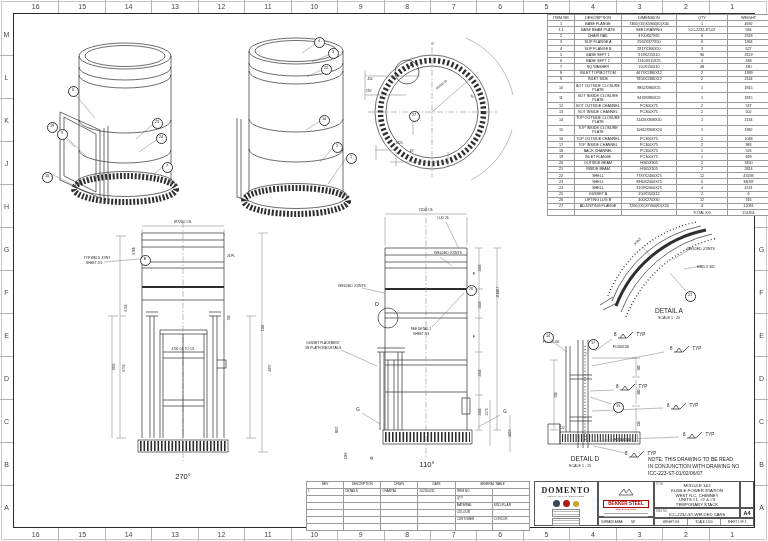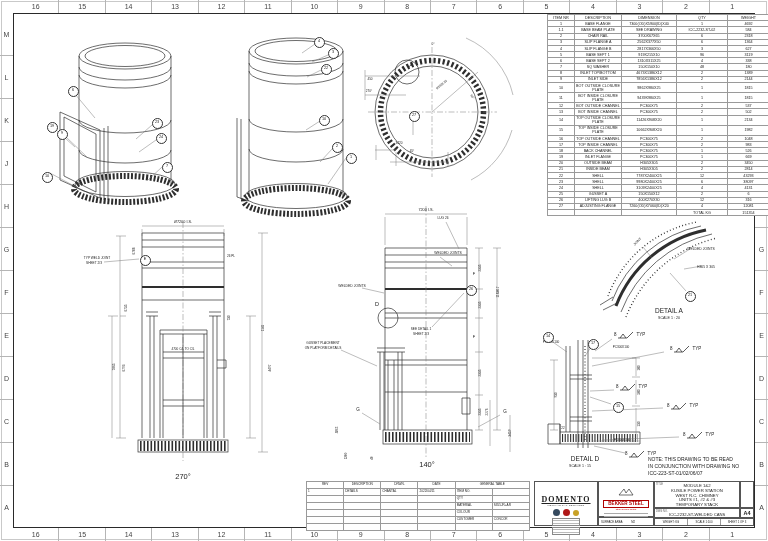--- a/index.html
+++ b/index.html
@@ -35,21 +35,21 @@
   .bom .c0{width:24px;}.bom .c1{width:44px;}.bom .c2{width:52px;}.bom .c3{width:48px;}.bom .c4{width:39px;}
   .bom{border:1px solid #555;}
   
   .tb{position:absolute;border:1px solid #555;background:#fff;color:#222;box-sizing:border-box;}
   .rev{position:absolute;left:306px;top:481px;width:224px;height:45px;border-collapse:collapse;
     table-layout:fixed;font-size:3.1px;color:#222;background:#fff;border:1px solid #555;}
   .rev th,.rev td{border:1px solid #9a9a9a;padding:0 1px;font-weight:normal;text-align:left;
     white-space:nowrap;overflow:hidden;line-height:1.05;height:6px;}
   .rev th{text-align:center;}
   .domento{left:534px;top:481px;width:64px;height:45px;text-align:center;}
-  .dom-name{font-family:"Liberation Serif",serif;font-weight:bold;font-size:8px;letter-spacing:1px;margin-top:13px;text-decoration:underline;}
+  .dom-name{font-family:"Liberation Serif",serif;font-weight:bold;font-size:8px;letter-spacing:1px;margin-top:4px;}
   .dom-sub{font-size:2.5px;letter-spacing:0.4px;color:#333;}
   .dom-logos{display:flex;justify-content:center;gap:3px;margin-top:2px;align-items:center;}
   .dot{width:7px;height:7px;border-radius:50%;}
   .dot.red{background:#b01818;}
   .dot.dark{background:#35495e;}
   .dot.gold{background:#c9a227;width:6px;height:6px;}
   .minibox{width:26px;height:6px;border:0.6px solid #888;margin:1.5px auto 0;}
   .hairs{height:100%;background:repeating-linear-gradient(#fff 0 1px,#bbb 1px 1.6px,#fff 1.6px 3px);}
   .bekker{left:598px;top:481px;width:56px;height:36px;text-align:center;}
   .bek-flag{width:16px;height:8px;margin:1px auto 0;}
@@ -460,21 +460,21 @@
           <td class="c1"></td>
           <td class="c2"></td>
           <td class="c3">TOTAL KG</td>
           <td class="c4">151354</td>
         </tr>
       </tbody>
   </table>
 
   <div id="overlay">
       <div class="lbl" style="left: 183px; top: 477px; font-size: 7.5px;">270°</div>
-      <div class="lbl" style="left: 427px; top: 465px; font-size: 7.5px;">140°</div>
+      <div class="lbl" style="left: 427px; top: 465px; font-size: 7.5px;">110°</div>
       <div class="lbl" style="left: 669px; top: 311px; font-size: 6.5px;">DETAIL A</div>
       <div class="lbl" style="left: 669px; top: 319px; font-size: 3.6px;">SCALE 1 : 20</div>
       <div class="lbl" style="left: 585px; top: 459px; font-size: 6.5px;">DETAIL D</div>
       <div class="lbl" style="left: 580px; top: 467px; font-size: 3.6px;">SCALE 1 : 15</div>
       <div class="lbl left" style="left: 648px; top: 459px; font-size: 5px;">NOTE: THIS DRAWING TO BE READ</div>
       <div class="lbl left" style="left: 648px; top: 466px; font-size: 5px;">IN CONJUNCTION WITH DRAWING NO</div>
       <div class="lbl left" style="left: 648px; top: 473px; font-size: 5px;">ICC-223-ST-01/02/06/07</div>
       <div class="lbl" style="left: 183px; top: 223px; font-size: 3.8px;">Ø7200 I.S.</div>
       <div class="lbl" style="left: 426px; top: 211px; font-size: 3.8px;">7200 I.S.</div>
       <div class="lbl" style="left: 443px; top: 219px; font-size: 3.2px;">LUG 26</div>

